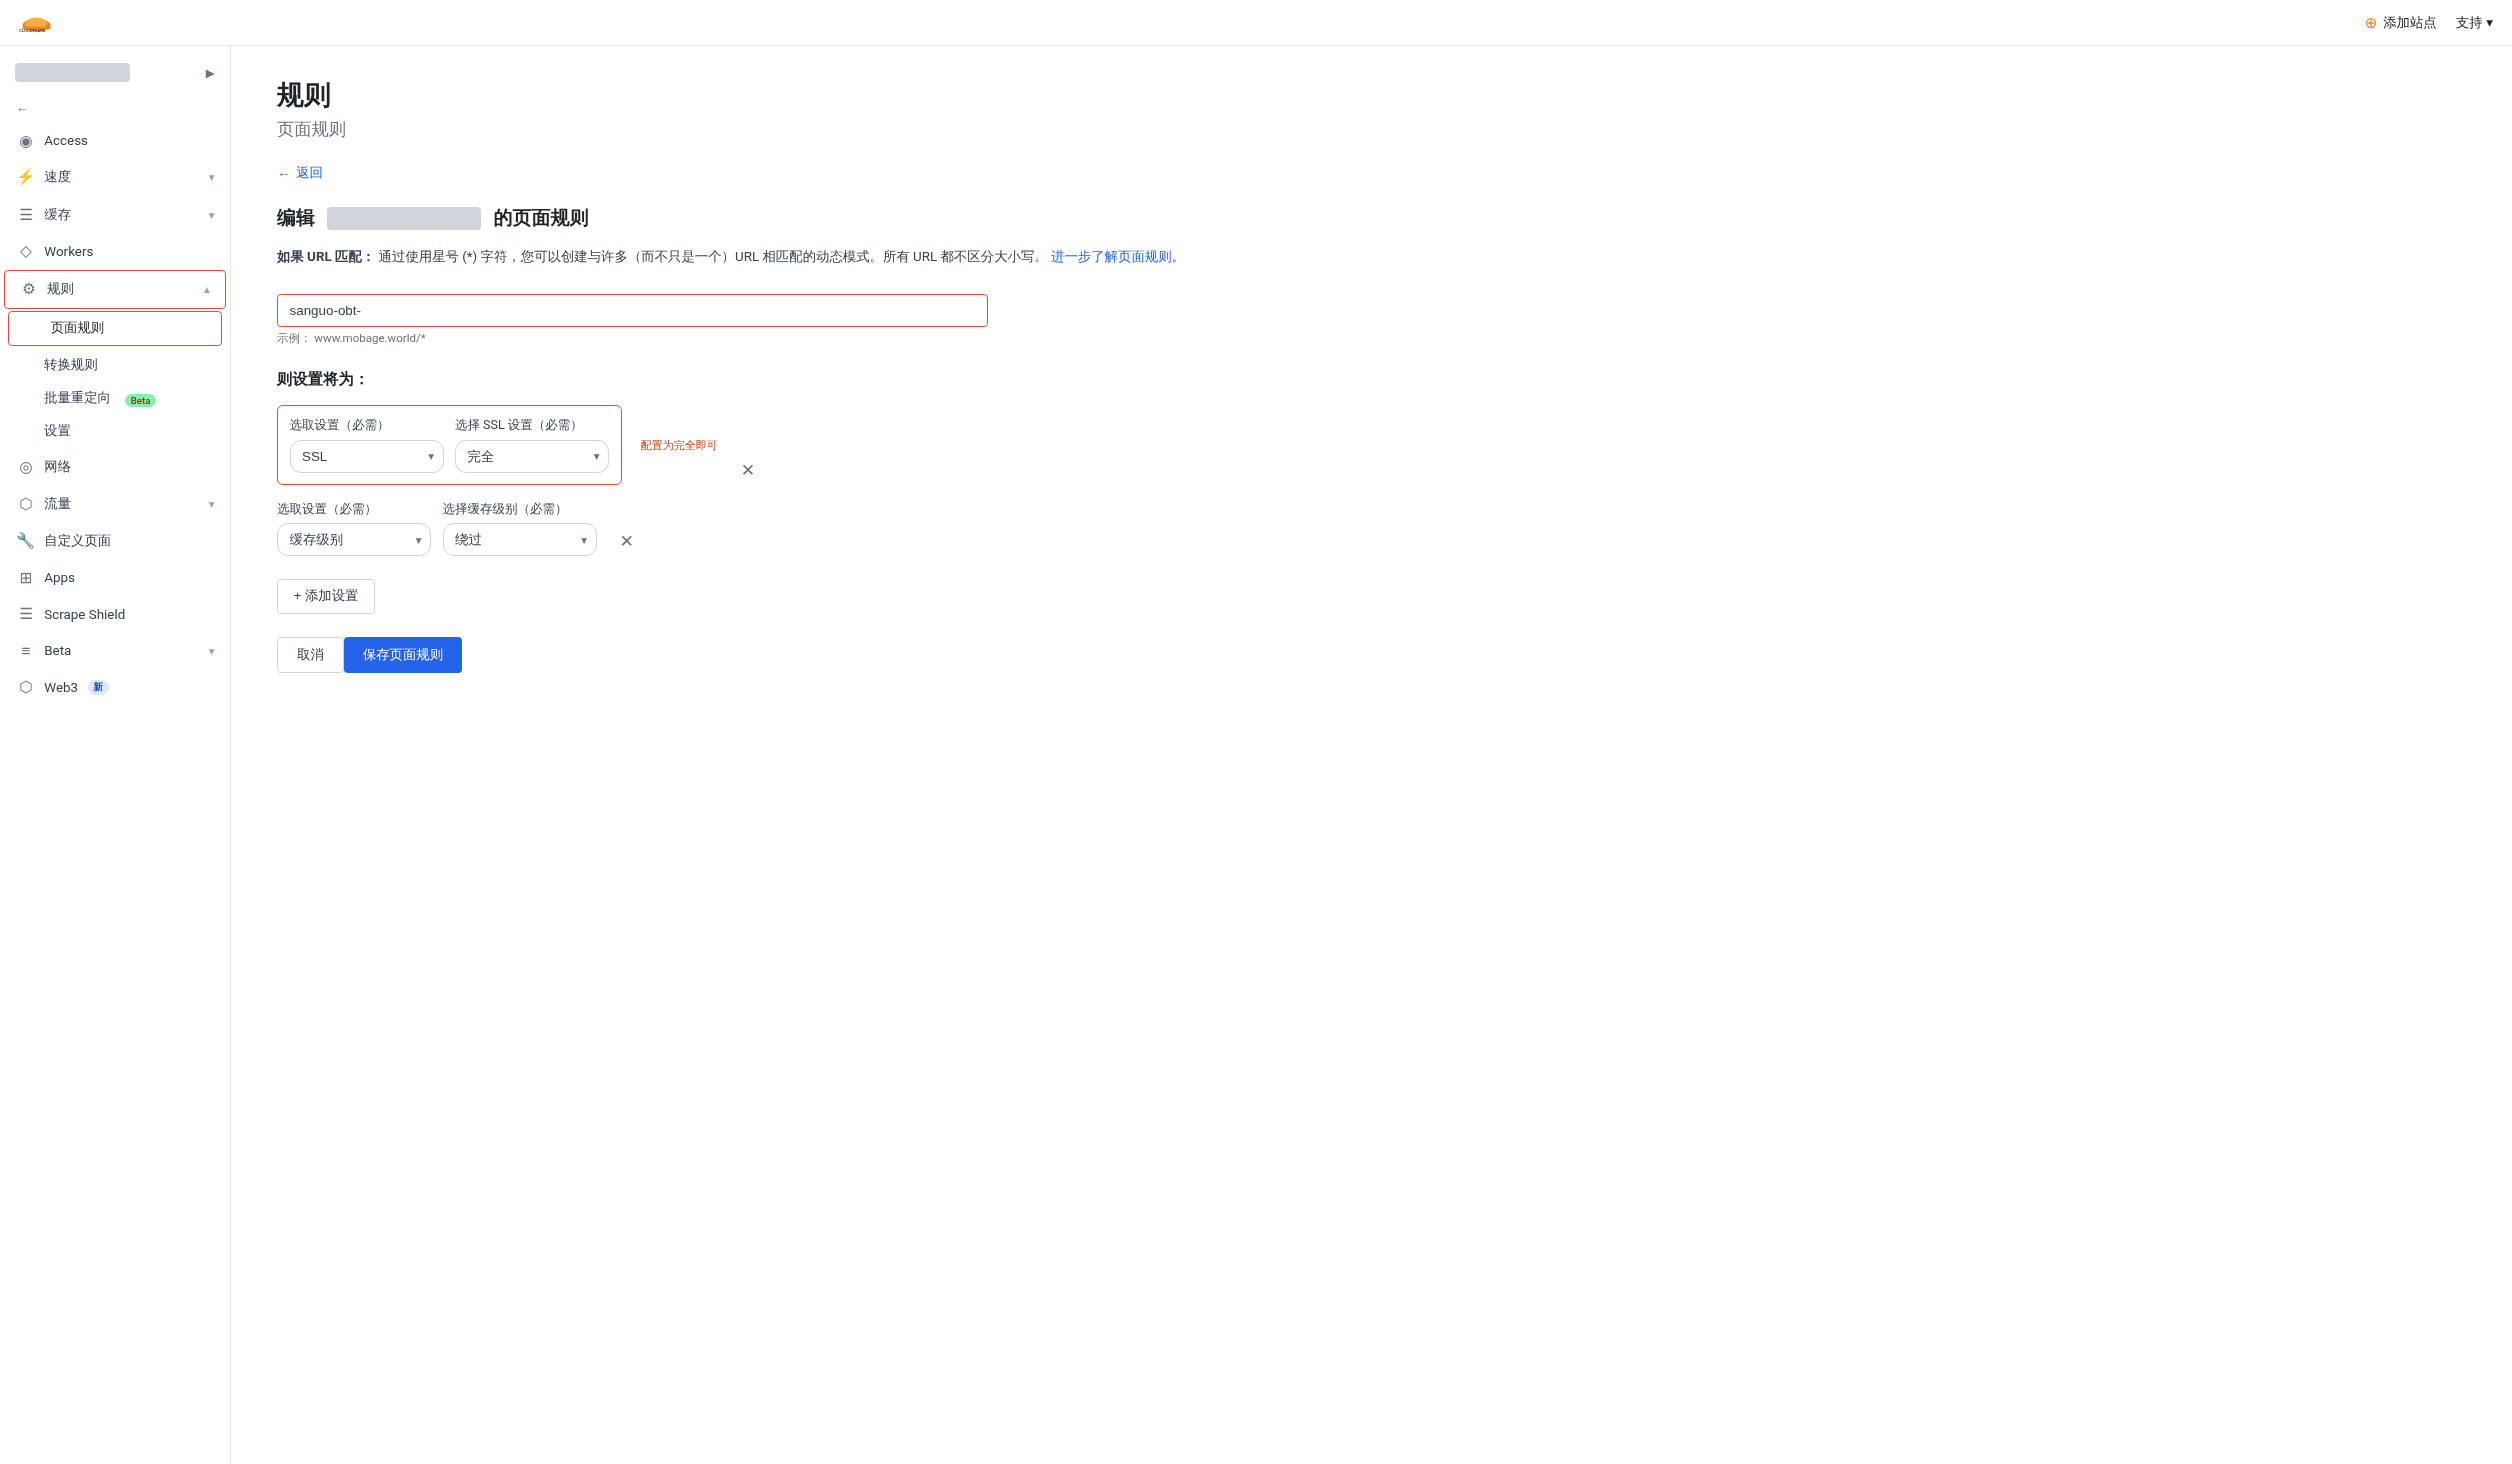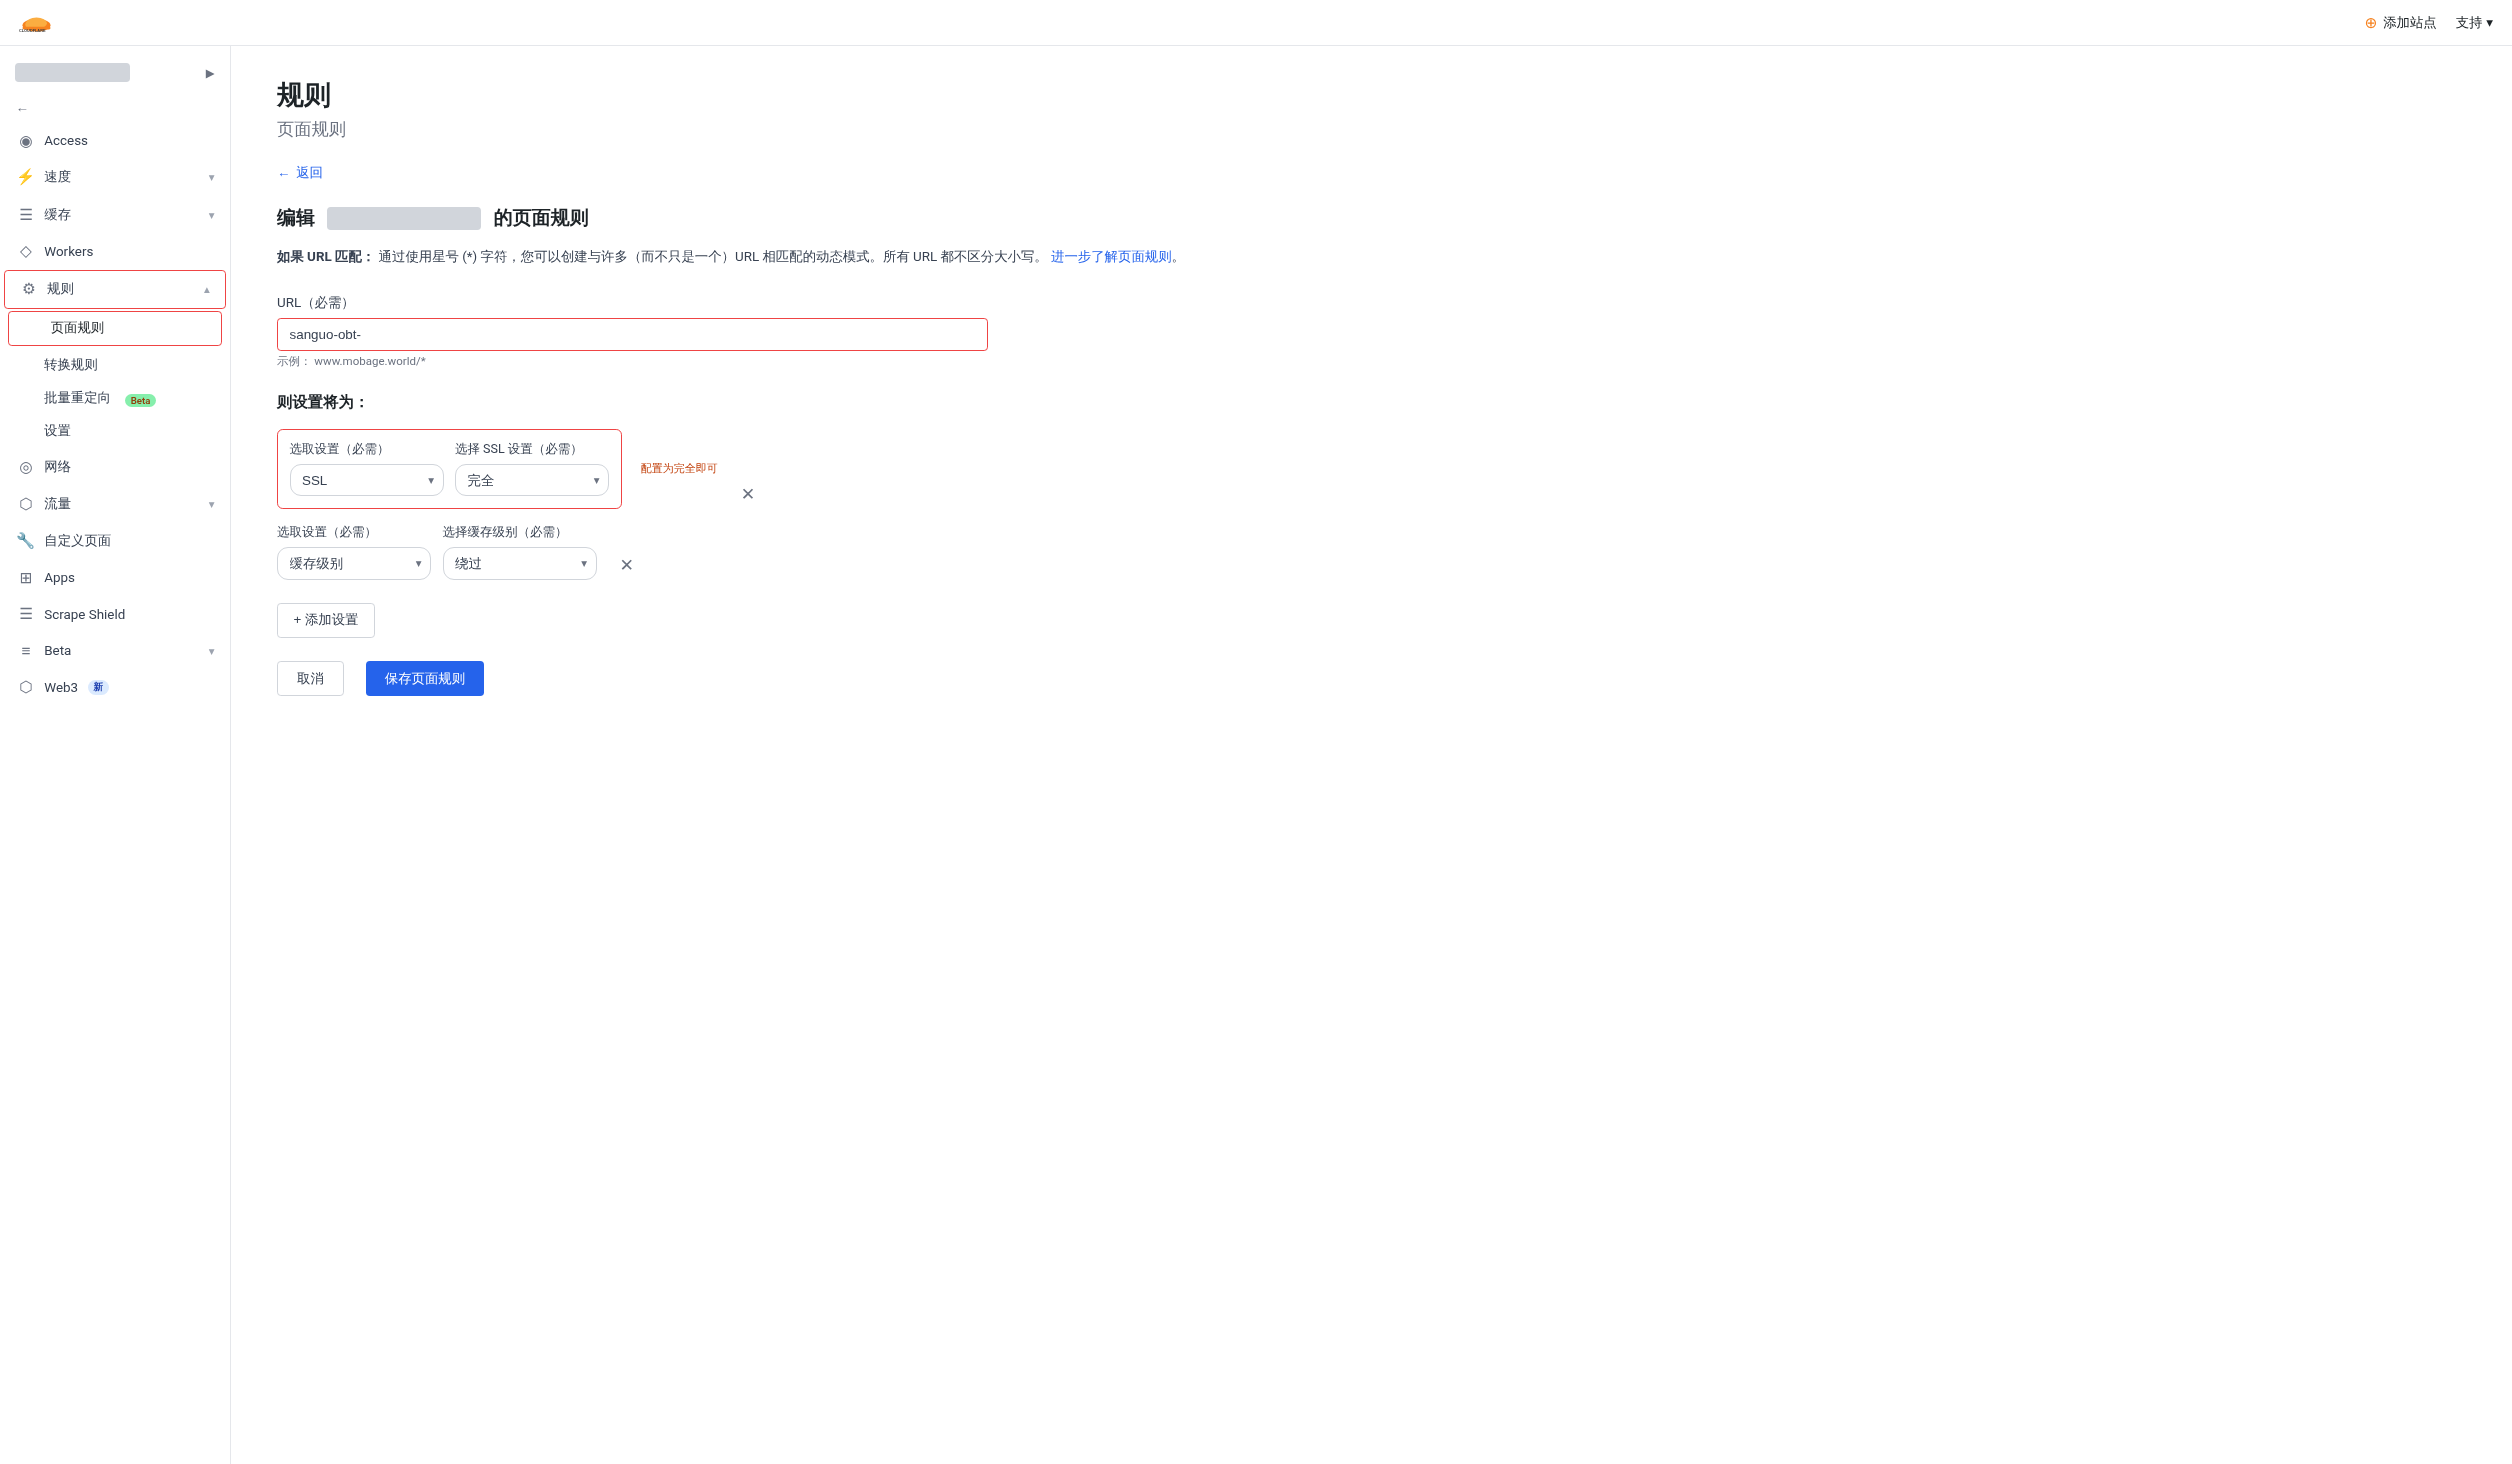--- a/index.html
+++ b/index.html
@@ -114,21 +114,21 @@
       font-size: 17.3px; padding: 3.8px; display: flex; align-items: center;
       margin-left: 7.7px;
     }
 
     .add-setting-btn {
       background: none; border: 1px solid #d1d5db; border-radius: 3.8px;
       padding: 7.7px 15.4px; font-size: 13.4px; color: #374151; cursor: pointer;
       margin-top: 7.7px;
     }
 
-    .action-row { display: flex; gap: 22px; margin-top: 23px; }
+    .action-row { display: flex; gap: 0; margin-top: 23px; }
     .btn-cancel {
       padding: 7.7px 19px; border: 1px solid #d1d5db; border-radius: 3.8px;
       background: #fff; color: #374151; font-size: 13.4px; cursor: pointer;
     }
     .btn-save {
       padding: 7.7px 19px; border: none; border-radius: 3.8px;
       background: #2563eb; color: #fff; font-size: 13.4px; cursor: pointer; font-weight: 500;
     }
   </style>
 </head>
@@ -293,21 +293,20 @@
 
     <p class="description">
       <strong>如果 URL 匹配：</strong>
       <span>通过使用星号 (*) 字符，您可以创建与许多（而不只是一个）URL 相匹配的动态模式。所有 URL 都不区分大小写。</span>
       <a href="#" style="color:#2563eb;">进一步了解页面规则</a>。
     </p>
 
     <div style="height:23px;"></div>
 
     <div class="form-section">
-      <label class="form-label">URL（必需）</label>
       <input type="text" class="form-input highlight" value="sanguo-obt-" style="max-width: 711px;">
       <p class="form-hint">
         <span>示例：</span>
         <span>www.mobage.world/*</span>
       </p>
     </div>
 
     <p class="settings-label">则设置将为：</p>
 
     

